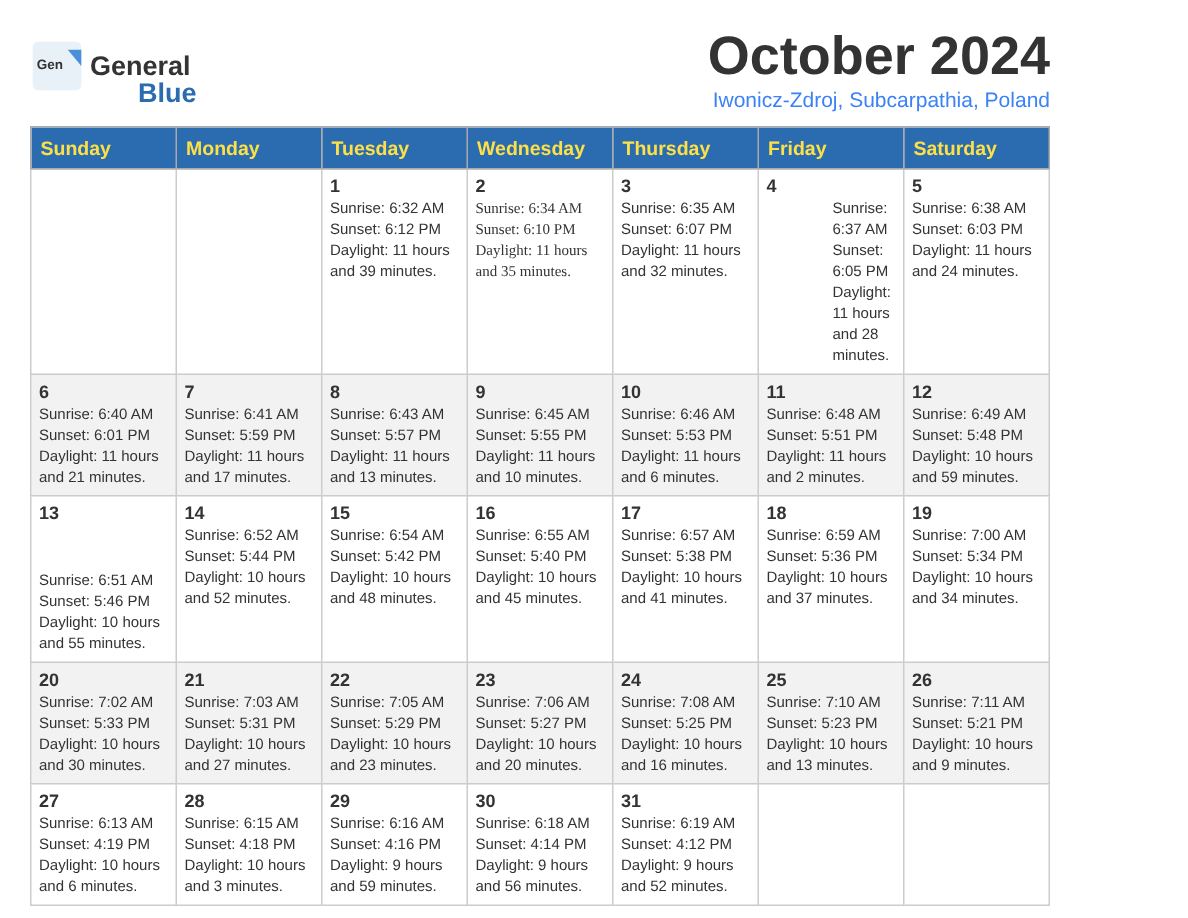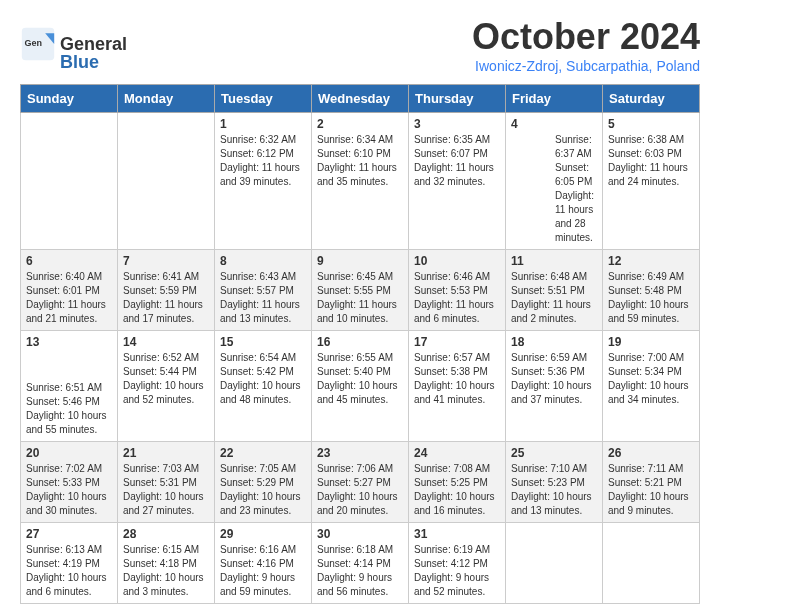--- a/index.html
+++ b/index.html
@@ -31,20 +31,21 @@
     .logo-general {
       font-size: 18px;
       font-weight: bold;
       color: #333;
       margin-top: 19px;
     }
     .logo-blue {
       font-size: 18px;
       font-weight: bold;
       color: #2b6cb0;
+      margin-left: 32px;
     }
     .logo-icon {
       width: 36px;
       height: 36px;
       margin-right: 4px;
     }
     .title-block {
       text-align: right;
     }
     .month-title {
@@ -55,21 +56,21 @@
     .subtitle {
       font-size: 14px;
       color: #3b82f6;
     }
     .calendar {
       width: 100%;
       border-collapse: collapse;
     }
     .calendar th {
       background-color: #2b6cb0;
-      color: #ffffff;
+      color: #fde047;
       text-align: left;
       padding: 6px 6px;
       font-size: 13px;
       border: 1px solid #aaa;
     }
     .calendar td {
       border: 1px solid #ccc;
       vertical-align: top;
       padding: 4px 5px;
       font-size: 10px;
@@ -137,21 +138,21 @@
           <td class="empty-cell"></td>
           <td class="empty-cell"></td>
           <td>
             <span class="day-num">1</span>
             <div class="cell-text" style="white-space: pre-line;">Sunrise: 6:32 AM
 Sunset: 6:12 PM
 Daylight: 11 hours and 39 minutes.</div>
           </td>
           <td>
             <span class="day-num">2</span>
-            <div class="cell-text" style="white-space: pre-line;">Sunrise: 6:34 AM
+            <div class="cell-text" style="white-space: pre-line; font-family: Liberation Serif, serif;">Sunrise: 6:34 AM
 Sunset: 6:10 PM
 Daylight: 11 hours and 35 minutes.</div>
           </td>
           <td>
             <span class="day-num">3</span>
             <div class="cell-text" style="white-space: pre-line;">Sunrise: 6:35 AM
 Sunset: 6:07 PM
 Daylight: 11 hours and 32 minutes.</div>
           </td>
           <td>

